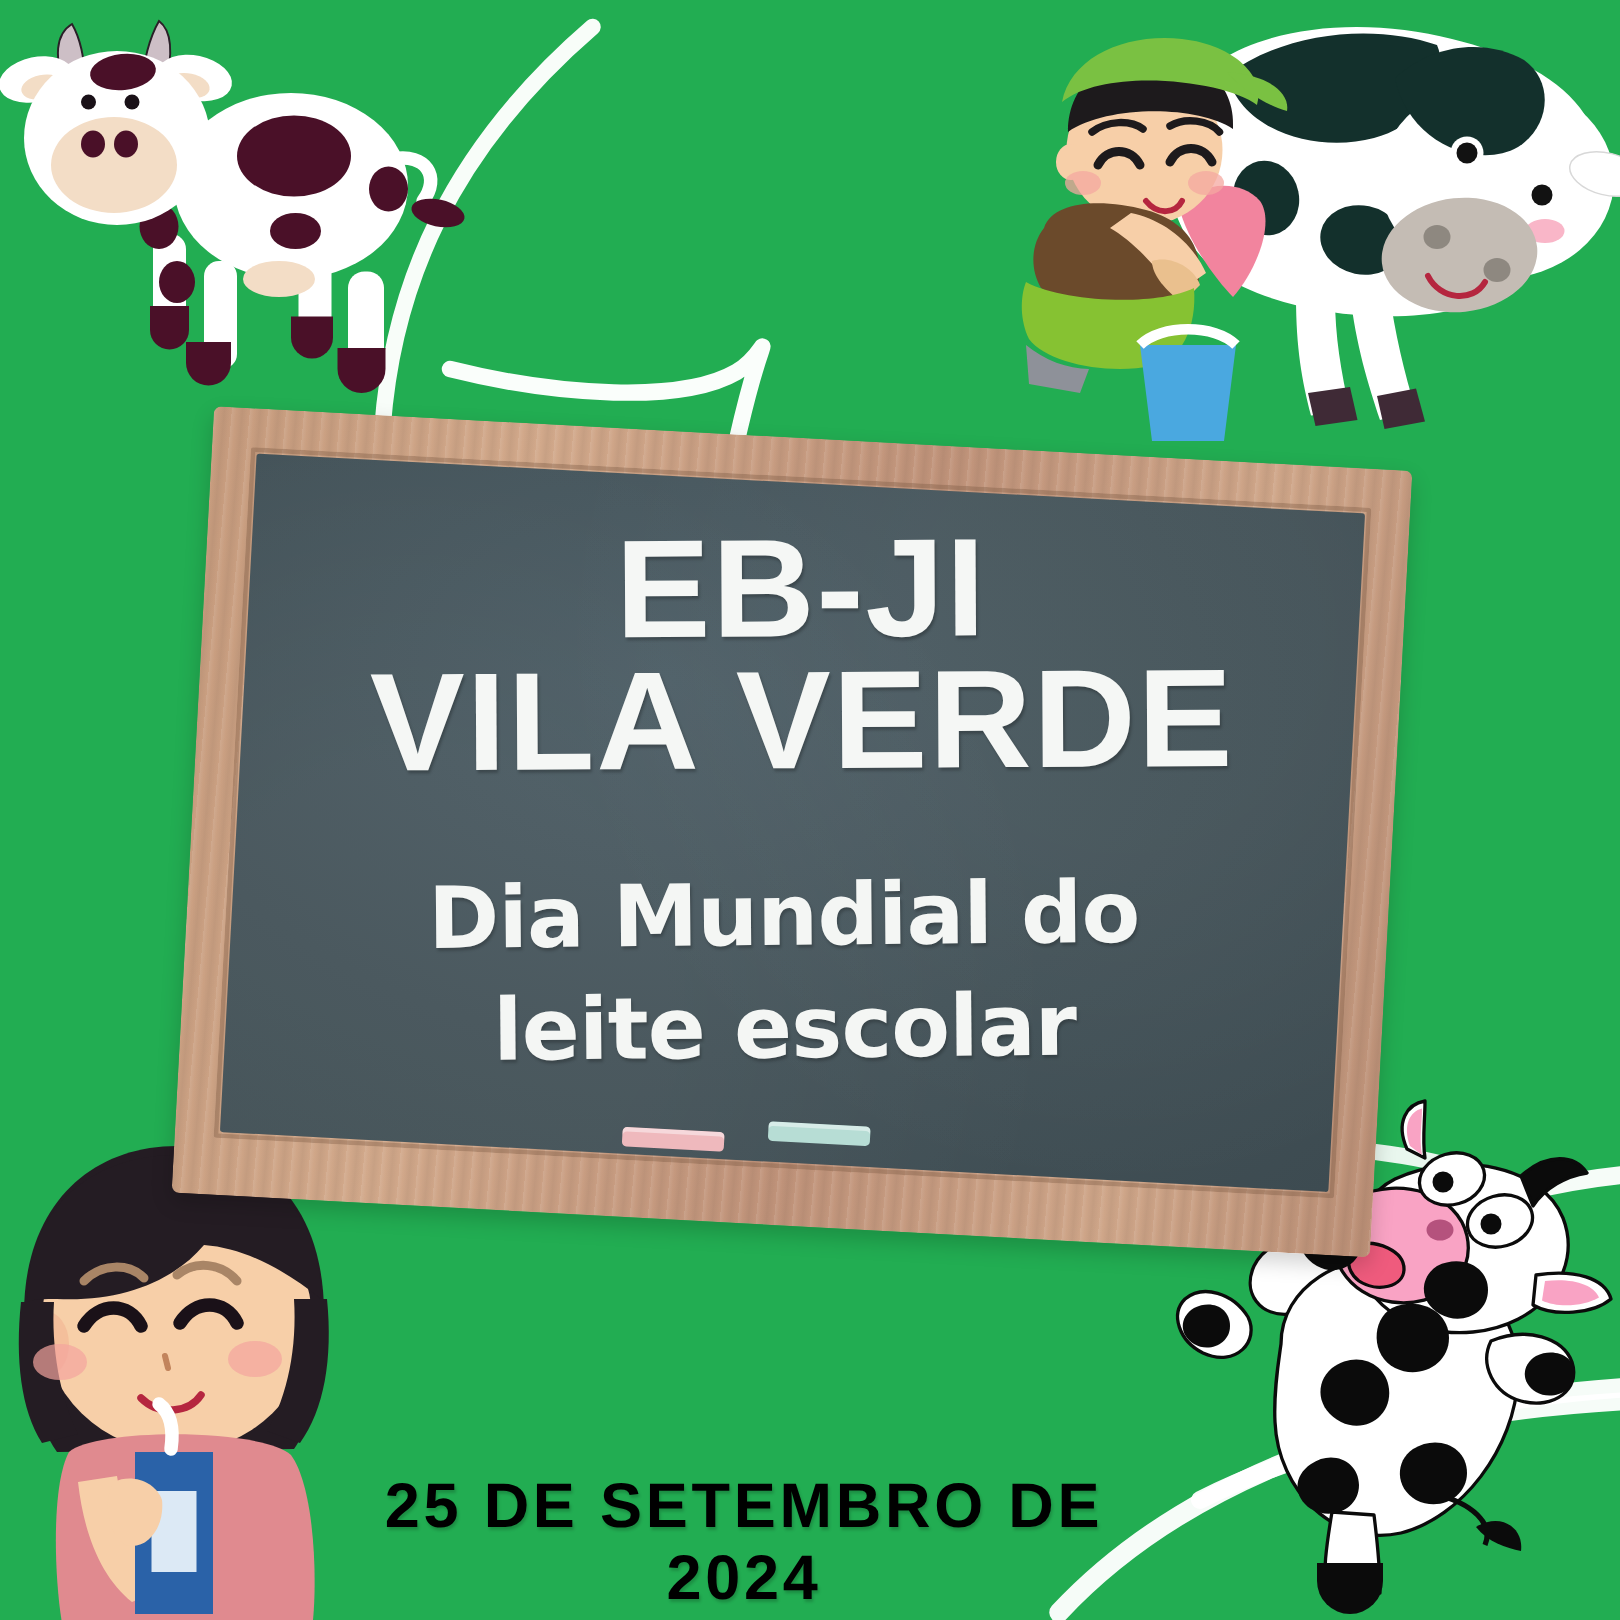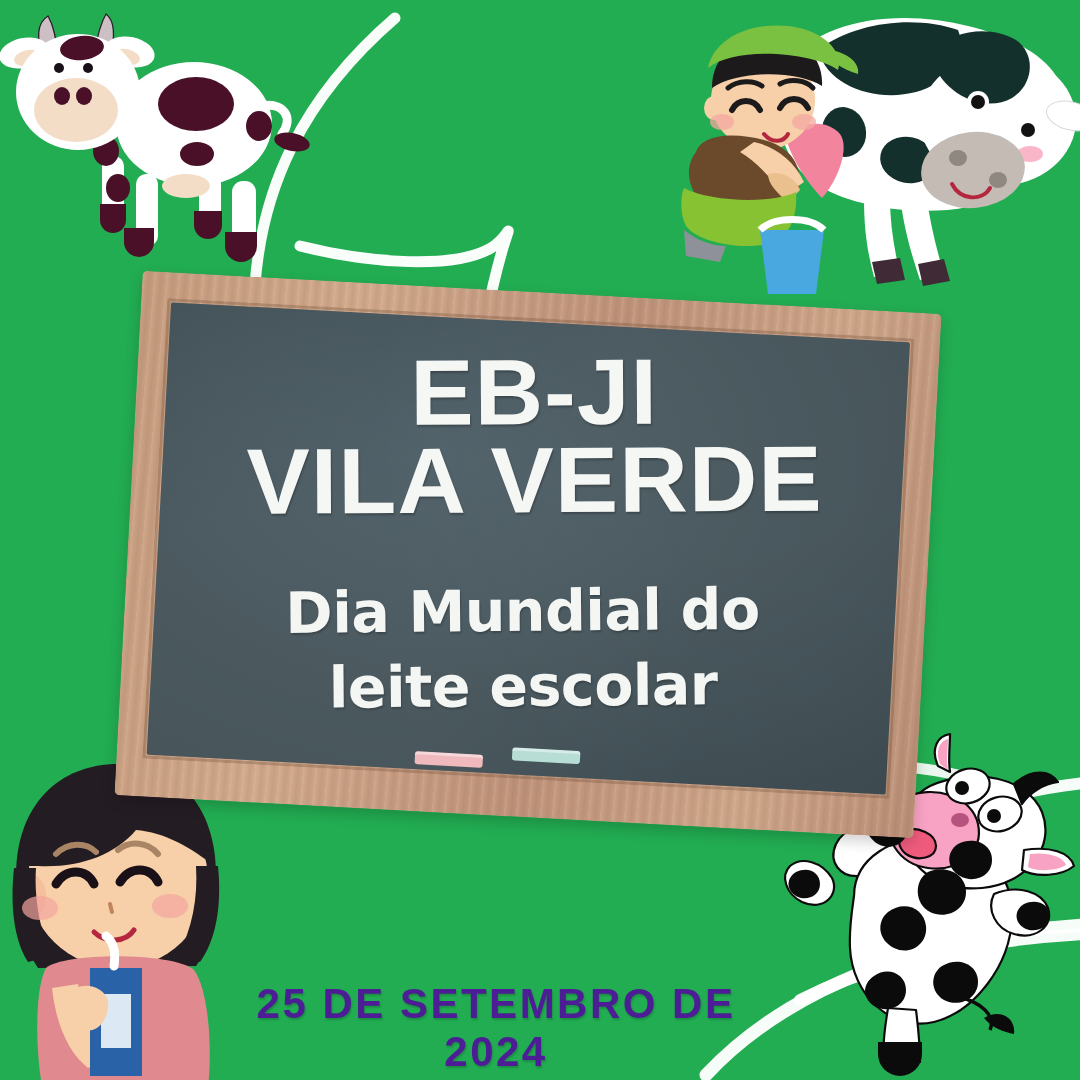--- a/index.html
+++ b/index.html
@@ -151,21 +151,21 @@
     margin: 0;
   }
 
   
   #date-line {
     position: absolute;
     left: 236px;
     top: 980px;
     width: 520px;
     text-align: center;
-    color: #4c1d95;
+    color: #000000;
     font-family: "Liberation Sans", sans-serif;
     font-weight: bold;
     font-size: 42px;
     letter-spacing: 2.5px;
     text-shadow: 1px 2px 2px rgba(0,0,0,0.18);
   }
 
   
   .art { position: absolute; }
   #art-cow-left   { left: -6px;  top: 6px;    width: 320px;  height: 270px; }

